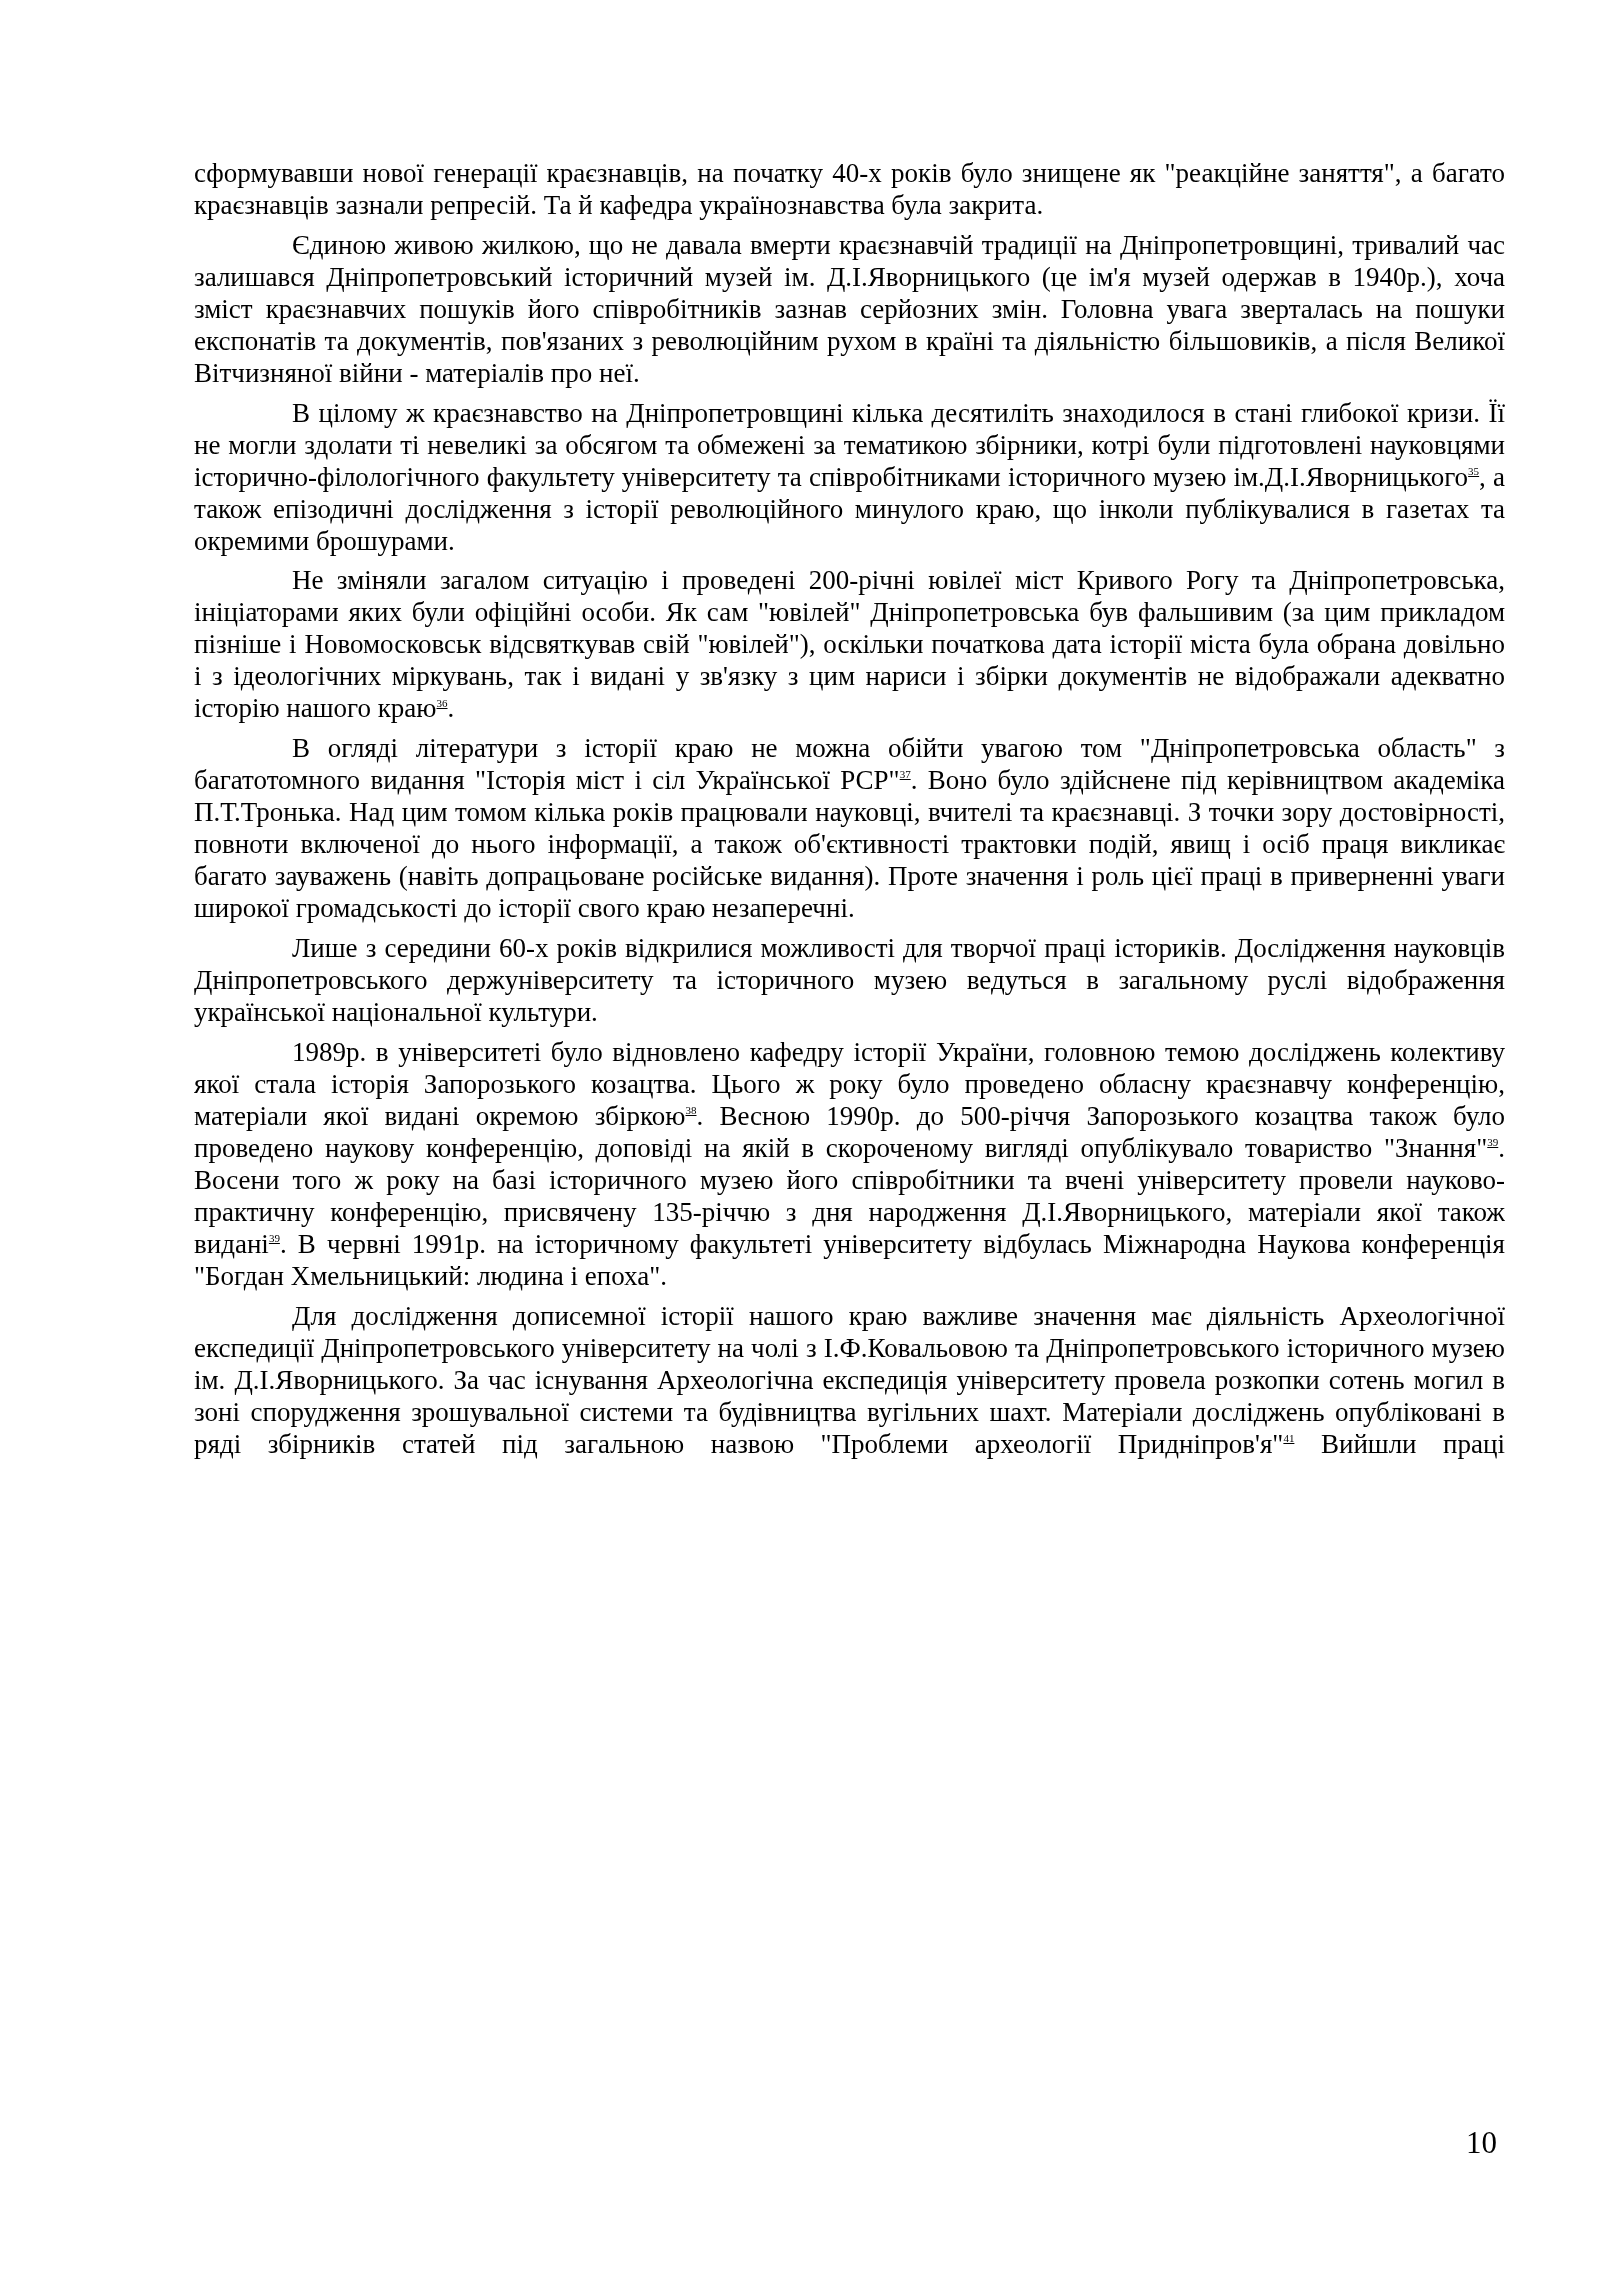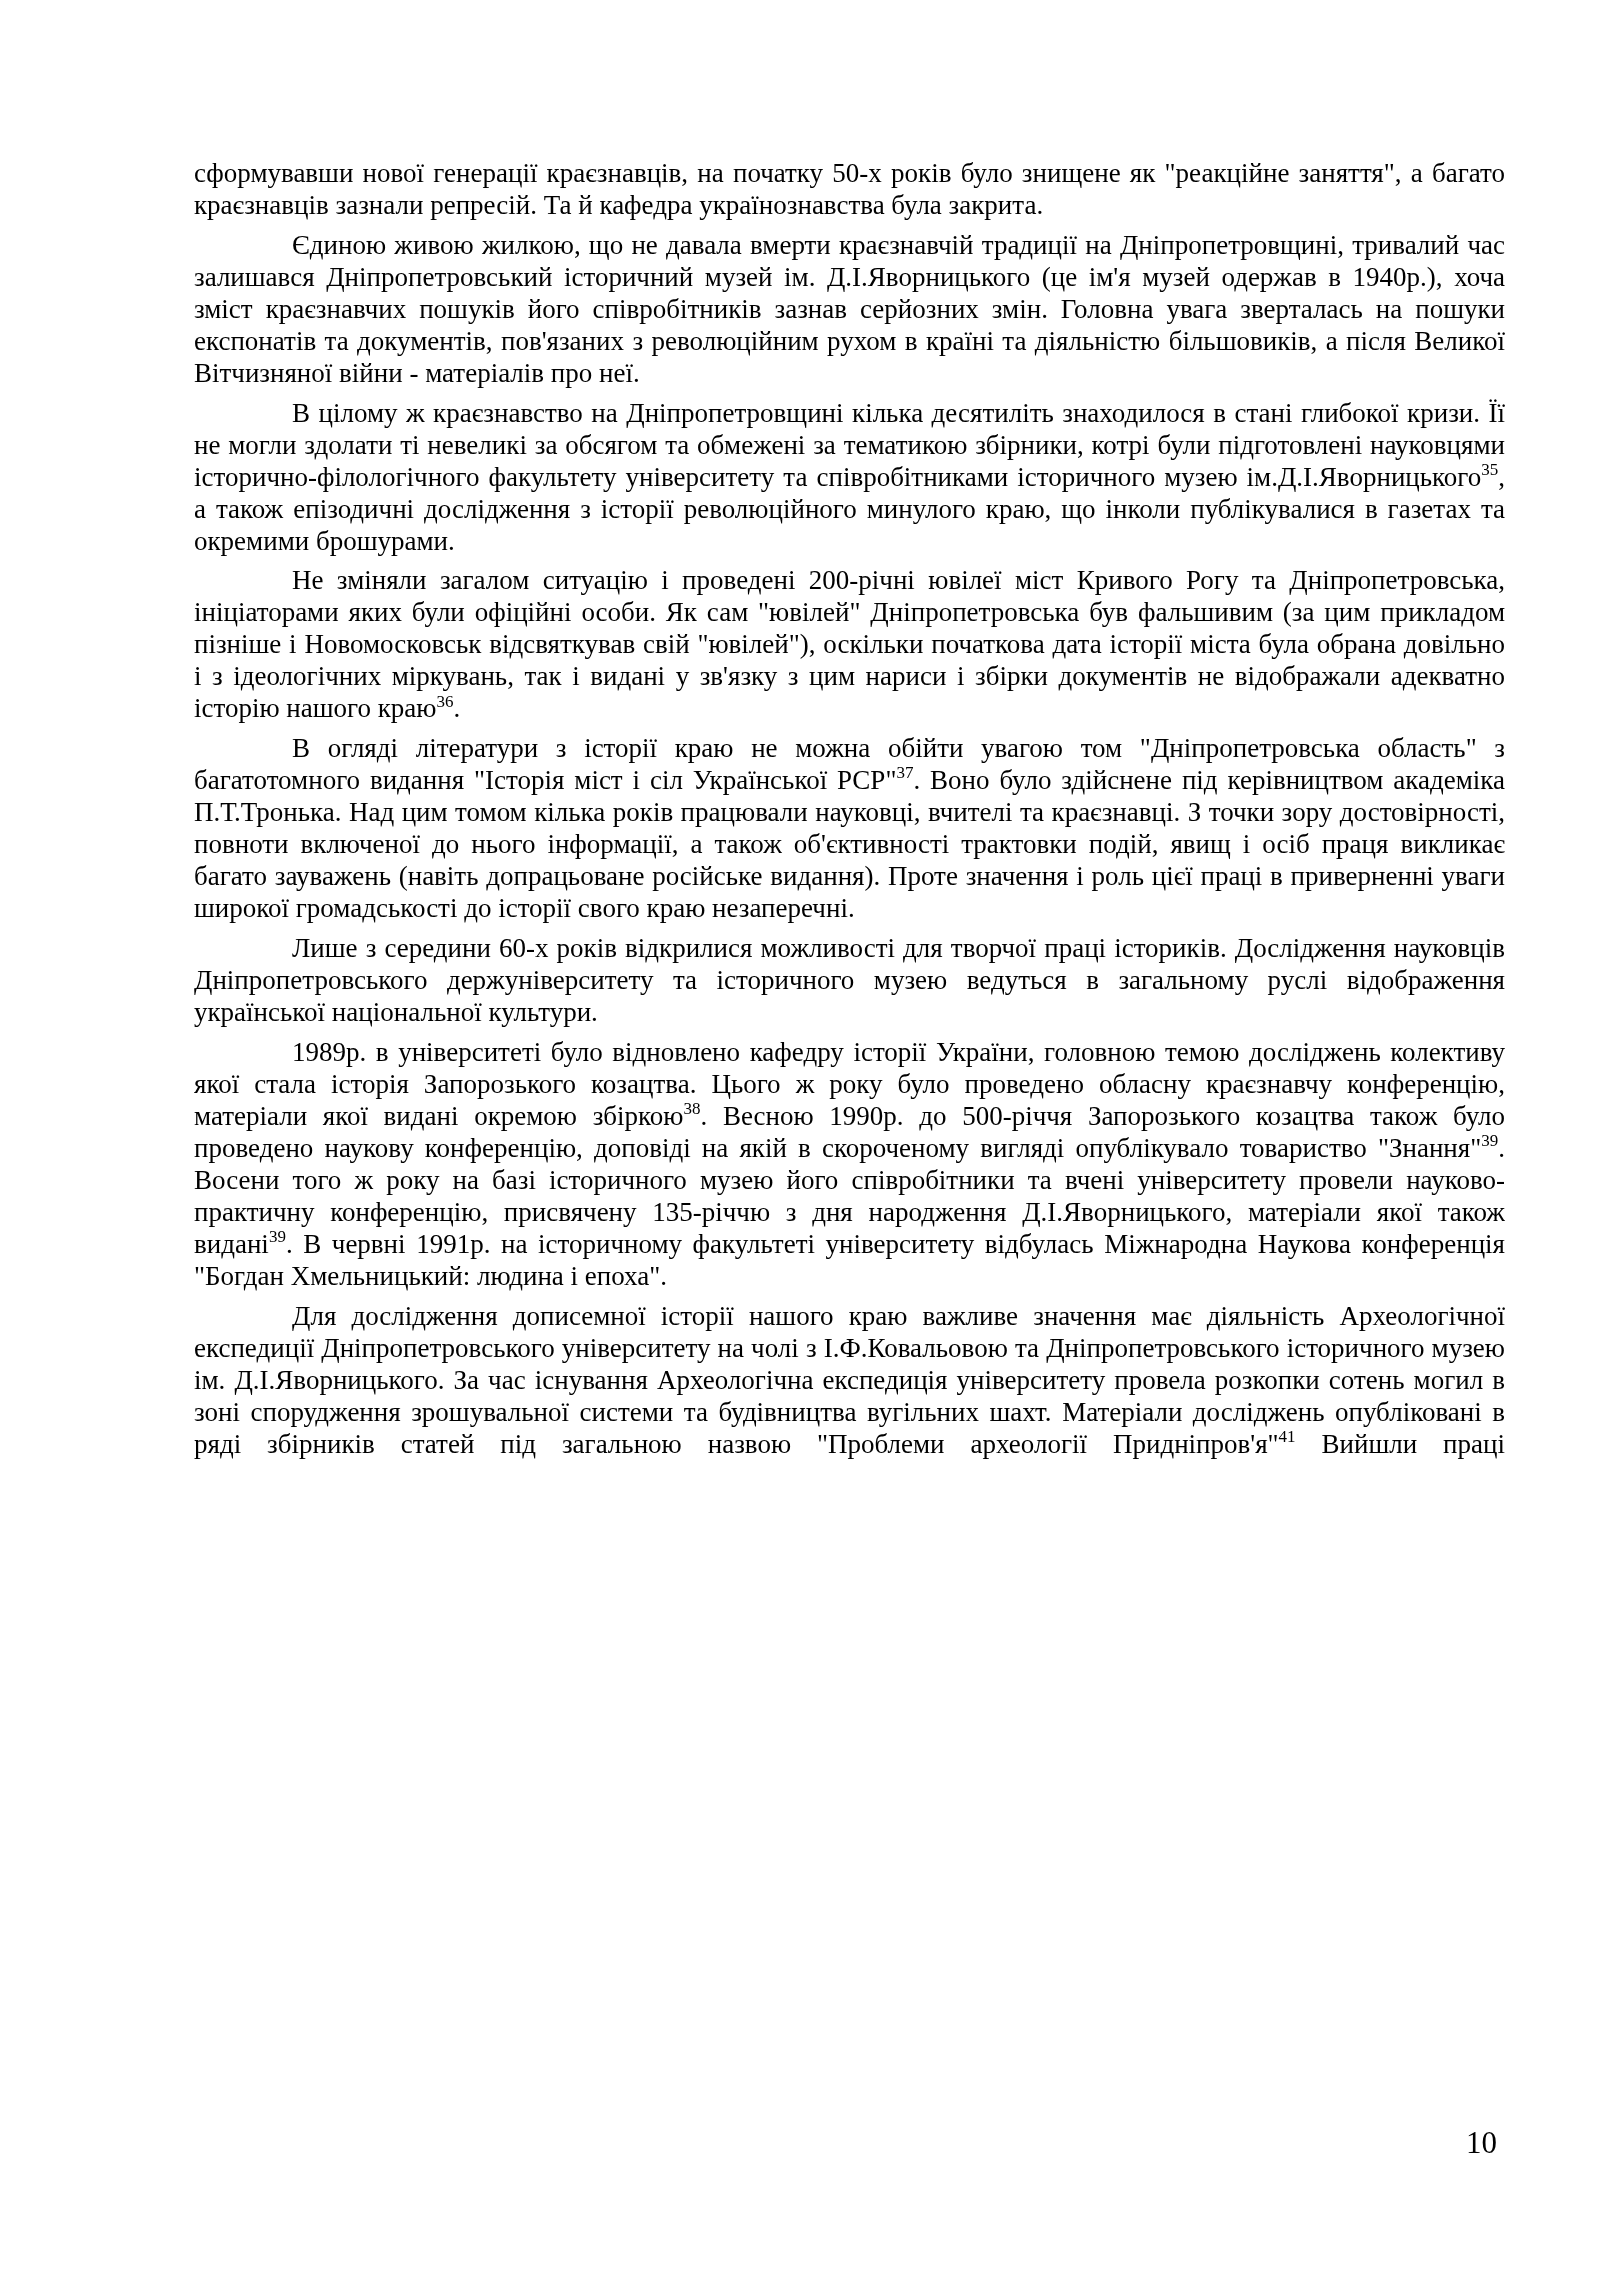--- a/index.html
+++ b/index.html
@@ -28,41 +28,42 @@
     text-align: justify;
     text-indent: 0;
   }
   .para.indent {
     text-indent: 98px;
   }
   .para.continues {
     text-align-last: justify;
   }
   sup {
-    font-size: 17px;
+    font-size: 11px;
     line-height: 0;
     vertical-align: 0;
     position: relative;
     top: -10.8px;
+    text-decoration: underline;
   }
   .page-number {
     position: absolute;
     left: 1466px;
     top: 2123px;
     font-size: 31px;
     line-height: 39px;
   }
 </style>
 </head>
 <body>
 
 <div class="page-body">
 
   <p class="para">
-    <span>сформувавши нової генерації краєзнавців, на початку 50-х років було знищене як "реакційне заняття", а багато краєзнавців зазнали репресій. Та й кафедра українознавства була закрита.</span>
+    <span>сформувавши нової генерації краєзнавців, на початку 40-х років було знищене як "реакційне заняття", а багато краєзнавців зазнали репресій. Та й кафедра українознавства була закрита.</span>
   </p>
 
   <p class="para indent">
     <span>Єдиною живою жилкою, що не давала вмерти краєзнавчій традиції на Дніпропетровщині, тривалий час залишався Дніпропетровський історичний музей ім. Д.І.Яворницького (це ім'я музей одержав в 1940р.), хоча зміст краєзнавчих пошуків його співробітників зазнав серйозних змін. Головна увага зверталась на пошуки експонатів та документів, пов'язаних з революційним рухом в країні та діяльністю більшовиків, а після Великої Вітчизняної війни - матеріалів про неї.</span>
   </p>
 
   <p class="para indent">
     <span>В цілому ж краєзнавство на Дніпропетровщині кілька десятиліть знаходилося в стані глибокої кризи. Її не могли здолати ті невеликі за обсягом та обмежені за тематикою збірники, котрі були підготовлені науковцями історично-філологічного факультету університету та співробітниками історичного музею ім.Д.І.Яворницького</span><sup>35</sup><span>, а також епізодичні дослідження з історії революційного минулого краю, що інколи публікувалися в газетах та окремими брошурами.</span>
   </p>
 

